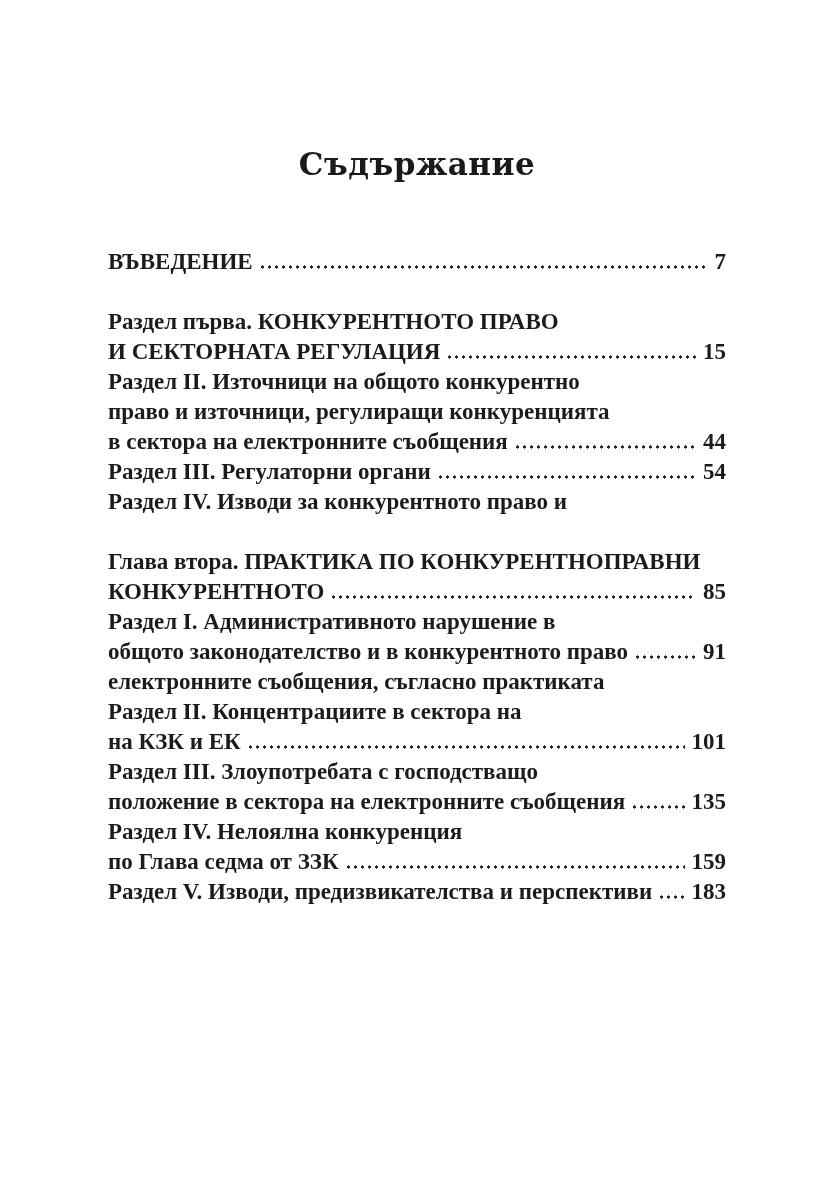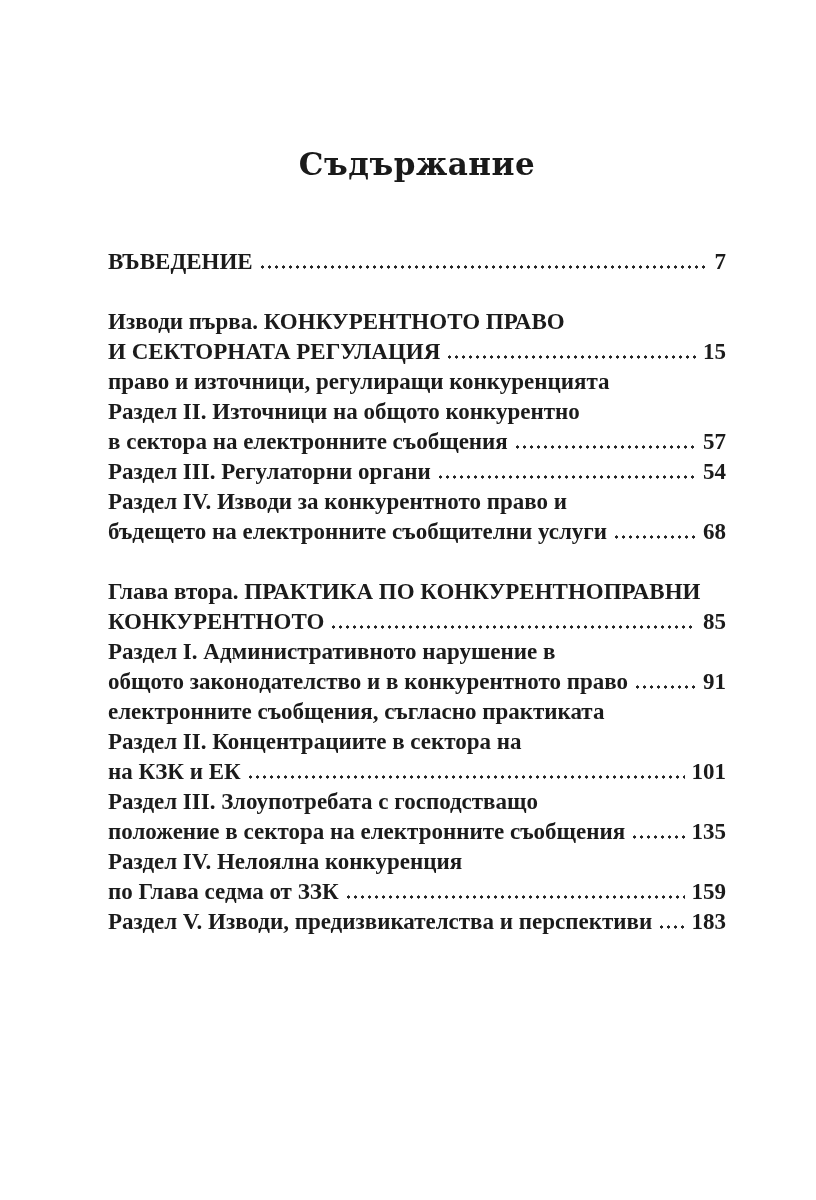--- a/index.html
+++ b/index.html
@@ -82,50 +82,45 @@
         <div class="entry">
           <div class="line last">
             <span class="txt">ВЪВЕДЕНИЕ</span>
             <span class="leader"></span>
             <span class="pg">7</span>
           </div>
         </div>
       </div>
       <div class="section">
         <div class="entry">
-          <div class="line"><span class="txt">Изводи първа. КОНКУРЕНТНОТО ПРАВО</span></div>
+          <div class="line"><span class="txt">Раздел първа. КОНКУРЕНТНОТО ПРАВО</span></div>
           <div class="line last">
             <span class="txt">И СЕКТОРНАТА РЕГУЛАЦИЯ</span>
             <span class="leader"></span>
             <span class="pg">15</span>
           </div>
         </div>
         <div class="entry">
+          <div class="line"><span class="txt">Раздел II. Източници на общото конкурентно</span></div>
           <div class="line"><span class="txt">право и източници, регулиращи конкуренцията</span></div>
-          <div class="line"><span class="txt">Раздел II. Източници на общото конкурентно</span></div>
           <div class="line last">
             <span class="txt">в сектора на електронните съобщения</span>
             <span class="leader"></span>
-            <span class="pg">57</span>
+            <span class="pg">44</span>
           </div>
         </div>
         <div class="entry">
           <div class="line last">
             <span class="txt">Раздел III. Регулаторни органи</span>
             <span class="leader"></span>
             <span class="pg">54</span>
           </div>
         </div>
         <div class="entry">
           <div class="line"><span class="txt">Раздел IV. Изводи за конкурентното право и</span></div>
-          <div class="line last">
-            <span class="txt">бъдещето на електронните съобщителни услуги</span>
-            <span class="leader"></span>
-            <span class="pg">68</span>
-          </div>
         </div>
       </div>
       <div class="section">
         <div class="entry">
           <div class="line"><span class="txt">Глава втора. ПРАКТИКА ПО КОНКУРЕНТНОПРАВНИ</span></div>
           <div class="line last">
             <span class="txt">КОНКУРЕНТНОТО</span>
             <span class="leader"></span>
             <span class="pg">85</span>
           </div>

